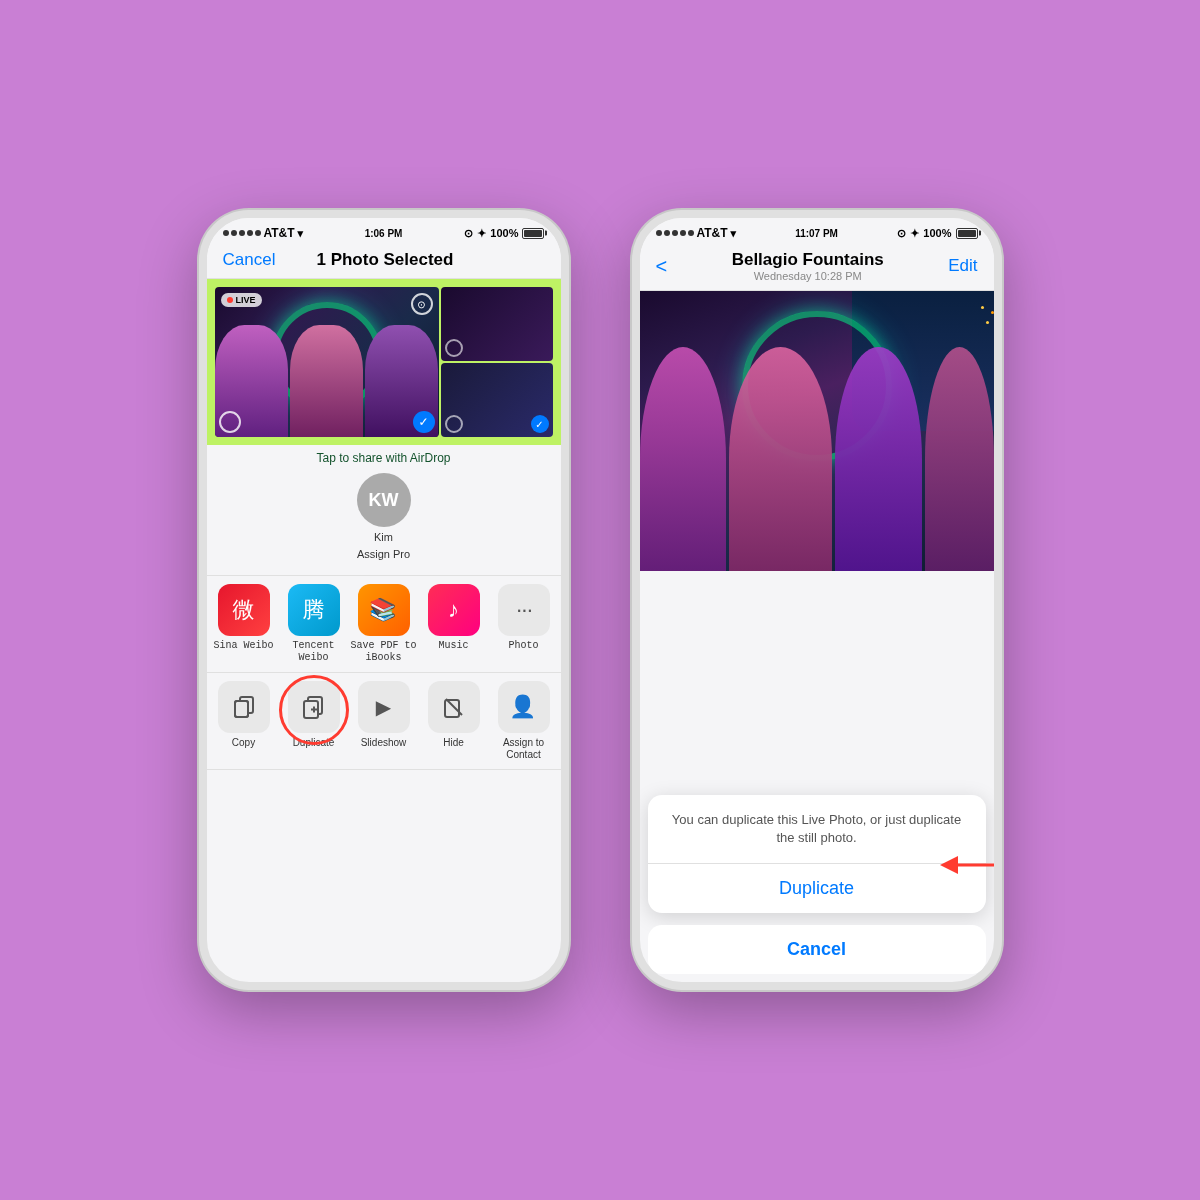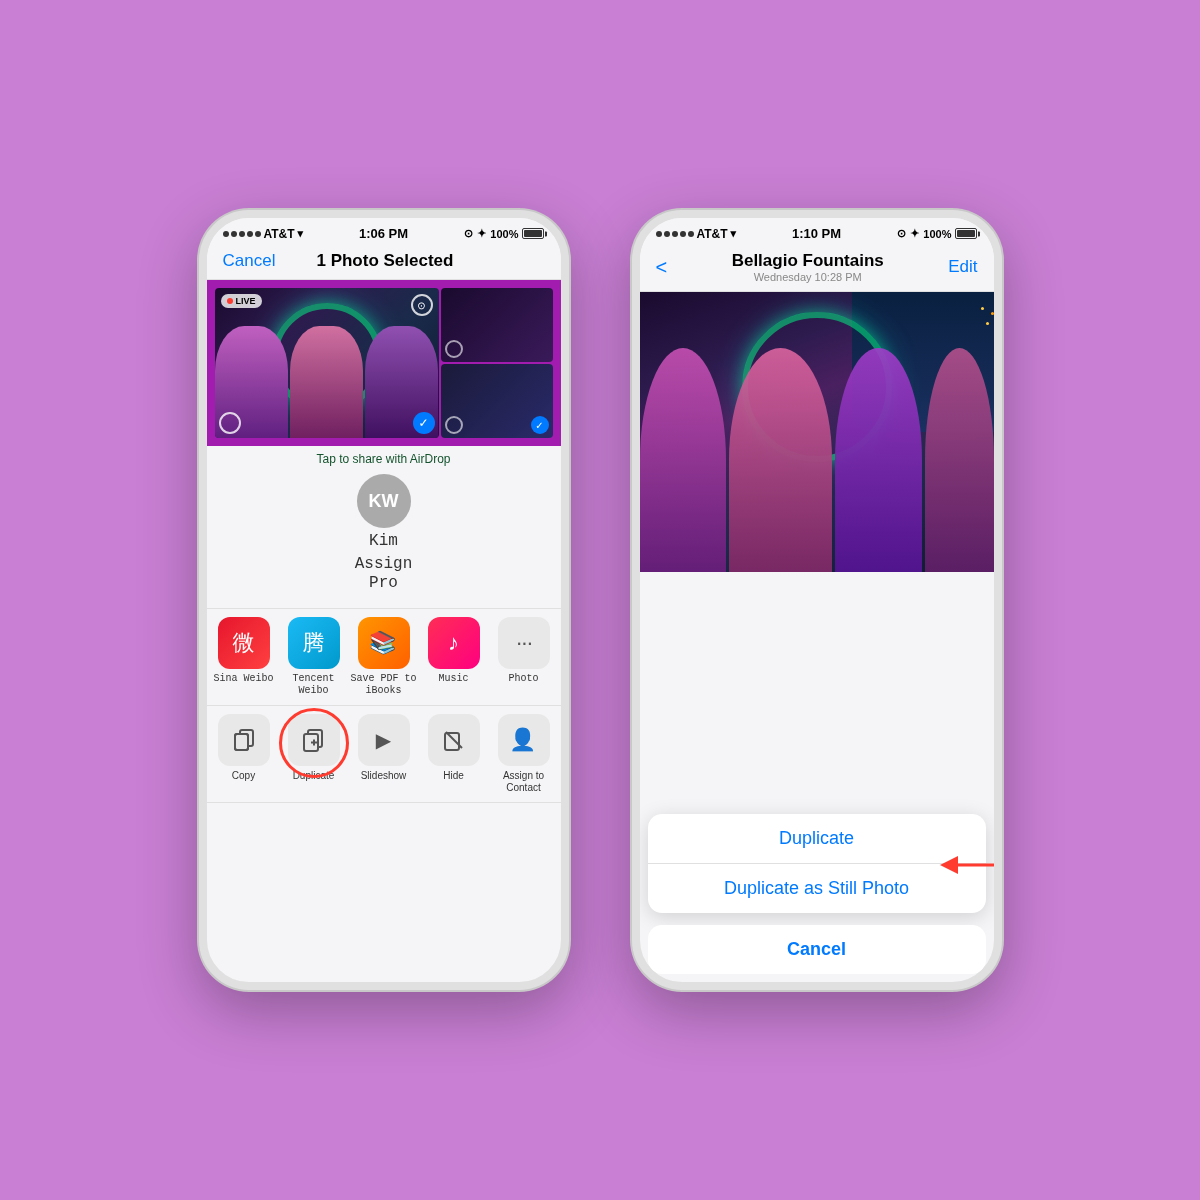--- a/index.html
+++ b/index.html
@@ -68,21 +68,21 @@
     .status-carrier {
       font-size: 12px;
       font-weight: 600;
     }
 
     .wifi-icon {
       font-size: 11px;
     }
 
     .status-center {
-      font-size: 13px;
+      font-size: 10px;
       font-weight: 600;
     }
 
     .status-right {
       display: flex;
       align-items: center;
       gap: 4px;
       font-size: 11px;
     }
 
@@ -136,21 +136,21 @@
       font-size: 17px;
       font-weight: 600;
       color: #000;
     }
 
     
     .photo-grid {
       display: flex;
       gap: 2px;
       padding: 8px;
-      background: #a21caf;
+      background: #bef264;
     }
 
     .photo-thumb {
       flex: 1;
       height: 130px;
       background: linear-gradient(135deg, #1a0a2e 0%, #2d1b4e 30%, #1a2a4a 60%, #0d1a2e 100%);
       border-radius: 4px;
       position: relative;
       overflow: hidden;
       display: flex;
@@ -240,25 +240,24 @@
       background: #aaa;
       display: flex;
       align-items: center;
       justify-content: center;
       font-size: 18px;
       font-weight: 600;
       color: white;
     }
 
     .contact-name {
-      font-size: 16px;
+      font-size: 11px;
       color: #333;
       text-align: center;
       line-height: 1.2;
-      font-family: Liberation Mono, monospace;
     }
 
     
     .share-apps-row {
       display: flex;
       padding: 8px 4px;
       gap: 4px;
       overflow: hidden;
       border-top: 1px solid #e0e0e0;
       border-bottom: 1px solid #e0e0e0;
@@ -623,21 +622,21 @@
         <div class="status-dots">
           <div class="status-dot"></div>
           <div class="status-dot"></div>
           <div class="status-dot"></div>
           <div class="status-dot"></div>
           <div class="status-dot"></div>
         </div>
         <span class="status-carrier">AT&amp;T</span>
         <span class="wifi-icon">▾</span>
       </div>
-      <div class="status-center">1:10 PM</div>
+      <div class="status-center">11:07 PM</div>
       <div class="status-right">
         <span>⊙</span>
         <span>✦</span>
         <span>100%</span>
         <div class="battery">
           <div class="battery-fill"></div>
         </div>
       </div>
     </div>
 
@@ -661,22 +660,22 @@
       <div style="position:absolute;bottom:0;left:0;right:0;height:80%;display:flex;gap:3px;">
         <div style="flex:1;background:linear-gradient(to bottom,rgba(200,80,180,0.9),rgba(100,30,120,1));border-radius:50% 50% 0 0;"></div>
         <div style="flex:1.2;background:linear-gradient(to bottom,rgba(220,100,160,0.9),rgba(120,40,100,1));border-radius:50% 50% 0 0;"></div>
         <div style="flex:1;background:linear-gradient(to bottom,rgba(160,60,200,0.9),rgba(80,20,140,1));border-radius:50% 50% 0 0;"></div>
         <div style="flex:0.8;background:linear-gradient(to bottom,rgba(180,80,140,0.9),rgba(90,30,100,1));border-radius:50% 50% 0 0;"></div>
       </div>
     </div>
 
     <div class="bottom-area" style="margin-top: auto;">
       <div class="action-sheet">
+        <div class="action-sheet-message">You can duplicate this Live Photo, or just duplicate the still photo.</div>
         <div class="action-sheet-btn">Duplicate</div>
-        <div class="action-sheet-btn">Duplicate as Still Photo</div>
       </div>
       <div class="action-sheet-cancel">Cancel</div>
     </div>
 
     <div style="position:absolute;right:-15px;bottom:98px;z-index:10;">
       <svg width="70" height="30" viewBox="0 0 70 30">
         <defs>
           <marker id="arrowhead" markerWidth="6" markerHeight="6" refX="3" refY="3" orient="auto">
             <polygon points="0 0, 6 3, 0 6" fill="#ff3b30"></polygon>
           </marker>

